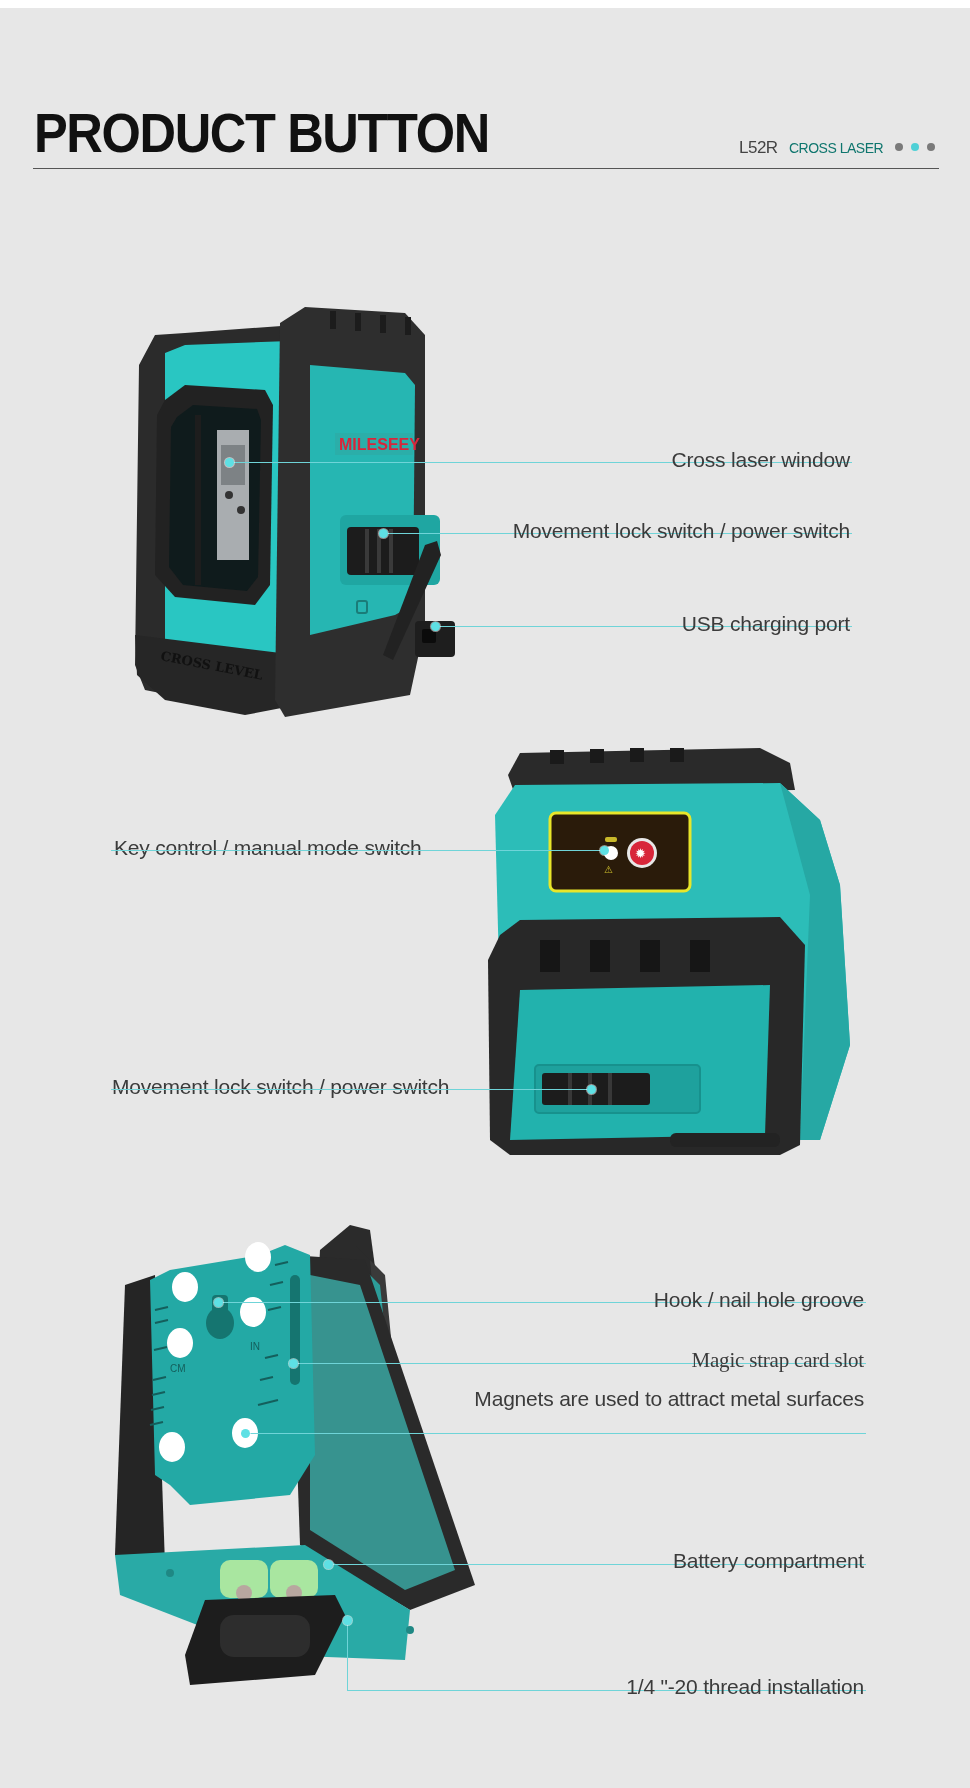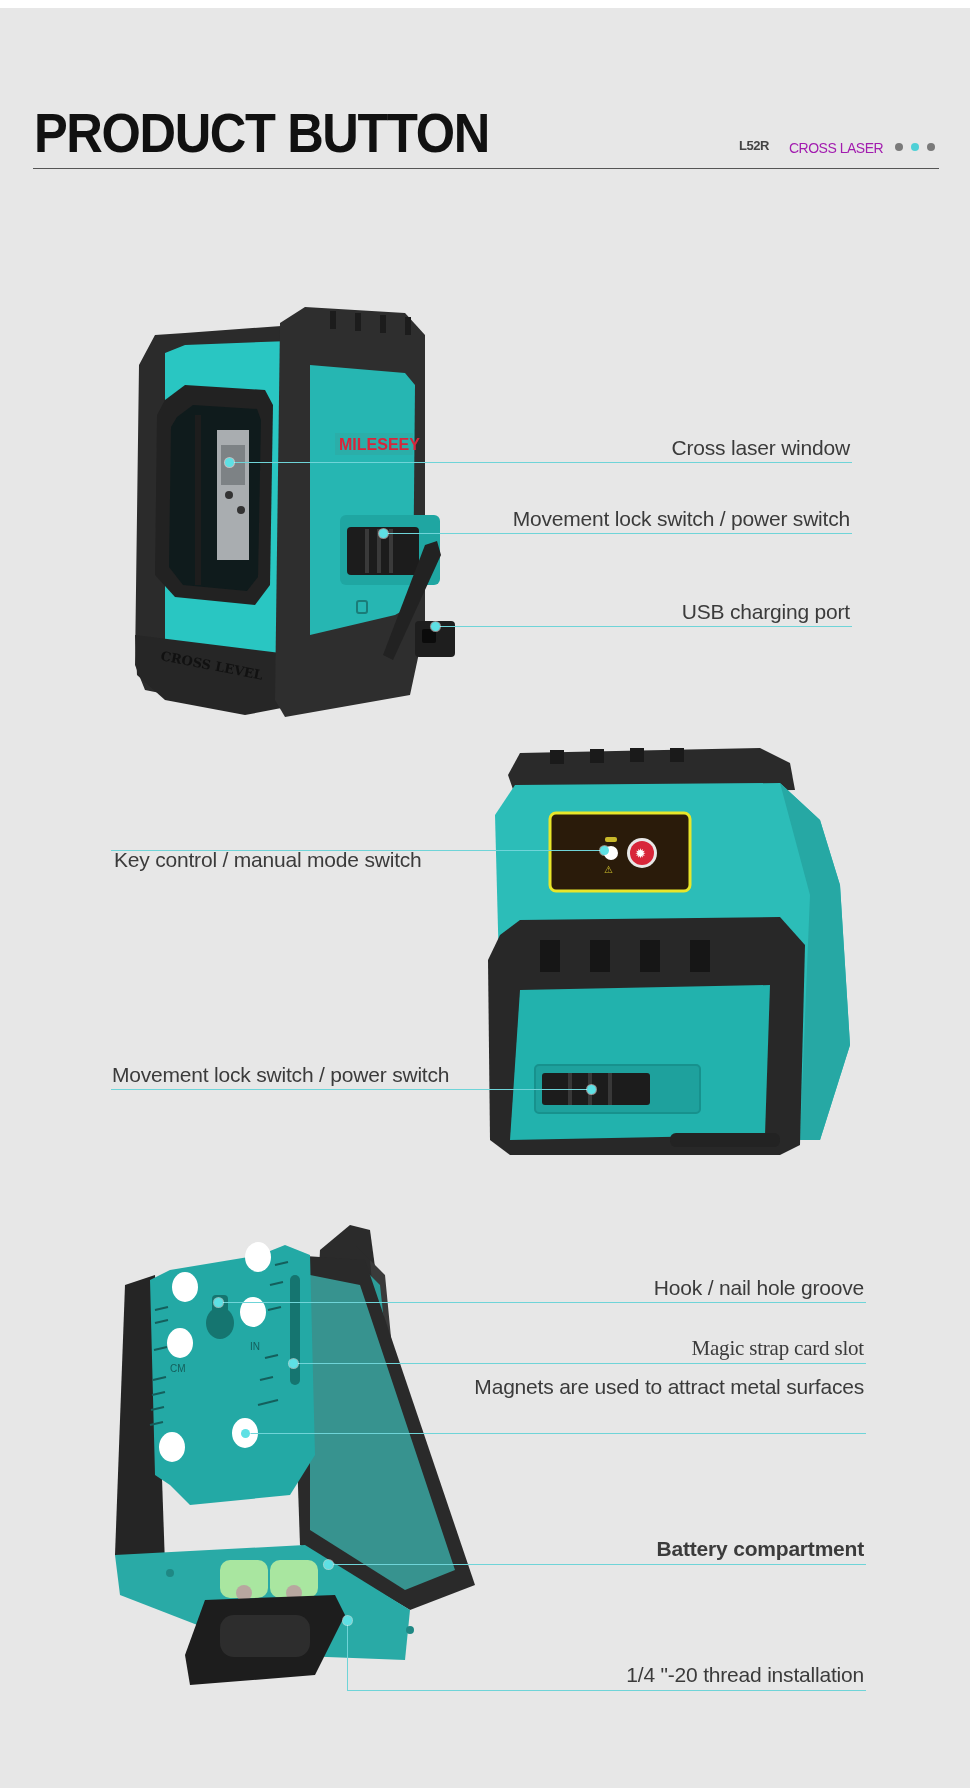--- a/index.html
+++ b/index.html
@@ -8,37 +8,38 @@
     background: #e7e7e7;
     font-family: "Liberation Sans", sans-serif;
   }
   .top-strip { position: absolute; left: 0; top: 0; width: 970px; height: 8px; background: #ffffff; }
   .title {
     position: absolute; left: 34px; top: 100px;
     font-size: 55px; font-weight: bold; color: #111111; letter-spacing: -1.5px;
     line-height: 66px; transform: scaleX(0.92); transform-origin: left center;
   }
   .head-rule { position: absolute; left: 33px; top: 168px; width: 906px; height: 1px; background: #555555; }
-  .model { position: absolute; left: 739px; top: 138px; font-size: 13px; color: #444444; letter-spacing: -0.5px; font-weight: bold; }
-  .subtitle { position: absolute; left: 789px; top: 140px; font-size: 14px; color: #a21caf; letter-spacing: -0.5px; }
+  .model { position: absolute; left: 739px; top: 138px; font-size: 17px; color: #444444; letter-spacing: -0.5px; }
+  .subtitle { position: absolute; left: 789px; top: 140px; font-size: 14px; color: #0f766e; letter-spacing: -0.5px; }
   .dots { position: absolute; left: 895px; top: 143px; display: flex; gap: 8px; }
   .dot { width: 8px; height: 8px; border-radius: 50%; background: #7a7a7a; }
   .dot.active { background: #4fd0d6; }
 
   .device { position: absolute; }
   .callout-line { position: absolute; height: 1px; background: #6fd4d8; }
   .callout-vline { position: absolute; width: 1px; background: #6fd4d8; }
   .callout-dot {
     position: absolute; width: 9px; height: 9px; border-radius: 50%;
     background: #5ee0e4; margin-left: -4px; margin-top: -4px;
     box-shadow: 0 0 0 1px rgba(255,255,255,0.5);
   }
   .label {
     position: absolute; font-size: 21px; color: #3b3b3b; white-space: nowrap;
     letter-spacing: -0.2px;
+    margin-top: 12px;
   }
 </style>
 </head>
 <body>
 
 <div class="top-strip"></div>
 
 <div class="title">PRODUCT BUTTON</div>
 <div class="model">L52R</div>
 <div class="subtitle">CROSS LASER</div>
@@ -134,21 +135,21 @@
 
   <rect x="55" y="320" width="165" height="48" rx="4" fill="#1ea19d" stroke="#17918d" stroke-width="2"></rect>
   <rect x="62" y="328" width="108" height="32" rx="3" fill="#1c1c1c"></rect>
   <rect x="88" y="328" width="4" height="32" fill="#383838"></rect>
   <rect x="108" y="328" width="4" height="32" fill="#383838"></rect>
   <rect x="128" y="328" width="4" height="32" fill="#383838"></rect>
 
   <rect x="190" y="388" width="110" height="14" rx="6" fill="#232323"></rect>
 </svg>
 
-<div class="label" style="left:114px; top:848px;">Key control / manual mode switch</div>
+<div class="label" style="left:114px; top:824px;">Key control / manual mode switch</div>
 <div class="callout-line" style="left:111px; top:850px; width:494px;"></div>
 <div class="callout-dot" style="left:604px; top:850px;"></div>
 
 <div class="label" style="left:112px; top:1063px;">Movement lock switch / power switch</div>
 <div class="callout-line" style="left:111px; top:1089px; width:480px;"></div>
 <div class="callout-dot" style="left:591px; top:1089px;"></div>
 
 <svg class="device" style="left:110px; top:1215px;" width="370" height="470" viewBox="0 0 370 470">
 
   <polygon points="210,35 240,10 260,15 300,310 290,330 195,335" fill="#2b2b2b"></polygon>
@@ -215,18 +216,18 @@
 <div class="callout-line" style="left:293px; top:1363px; width:573px;"></div>
 <div class="callout-dot" style="left:293px; top:1363px;"></div>
 <div class="label" style="right:106px; top:1336px;font-family:Liberation Serif, serif;">Magic strap card slot</div>
 
 <div class="callout-line" style="left:245px; top:1433px; width:621px;"></div>
 <div class="callout-dot" style="left:245px; top:1433px;"></div>
 <div class="label" style="right:106px; top:1375px;">Magnets are used to attract metal surfaces</div>
 
 <div class="callout-line" style="left:328px; top:1564px; width:538px;"></div>
 <div class="callout-dot" style="left:328px; top:1564px;"></div>
-<div class="label" style="right:106px; top:1537px;font-weight:bold;">Battery compartment</div>
+<div class="label" style="right:106px; top:1537px;">Battery compartment</div>
 
 <div class="callout-vline" style="left:347px; top:1620px; height:70px;"></div>
 <div class="callout-line" style="left:347px; top:1690px; width:519px;"></div>
 <div class="callout-dot" style="left:347px; top:1620px;"></div>
 <div class="label" style="right:106px; top:1663px;">1/4 "-20 thread installation</div>
 
 </body></html>

